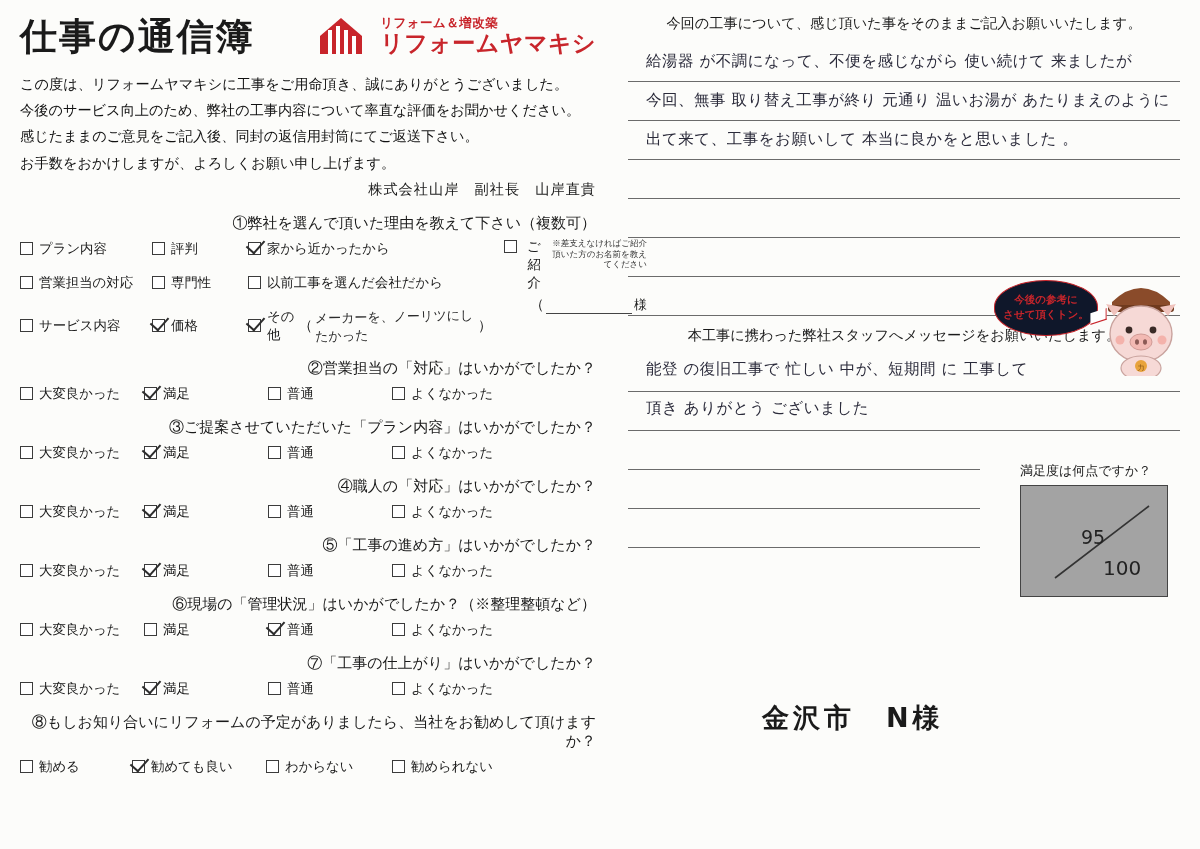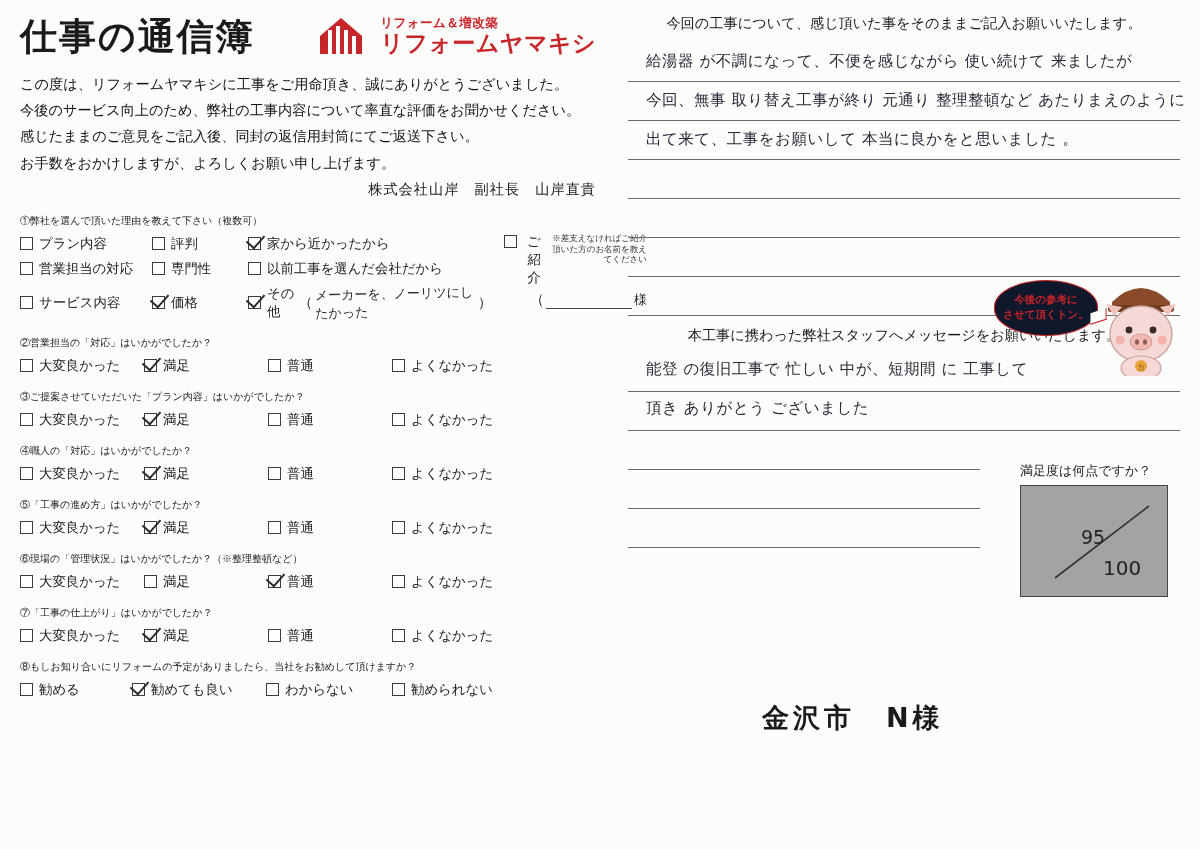--- a/index.html
+++ b/index.html
@@ -32,21 +32,21 @@
   .brand-txt { line-height: 1.15; }
   .brand-sub { font-size: 12.5px; font-weight: 700; color: #c8252b; letter-spacing: .5px; }
   .brand-main { font-size: 23px; font-weight: 700; color: #c8252b; letter-spacing: .5px;
     font-family: "DejaVu Sans", sans-serif; }
 
   .intro { margin-top: 14px; font-size: 14.2px; line-height: 1.85; color: #111; }
   .signature { text-align: right; font-size: 14.2px; margin-top: 4px; letter-spacing: 1px; }
 
   
   .q { margin-top: 15px; }
-  .q-title { font-size: 10px; font-weight: 400; margin-bottom: 7px; }
+  .q-title { font-size: 15px; font-weight: 400; margin-bottom: 7px; text-align: right; }
   .opts { display: flex; flex-wrap: wrap; }
   .opt { display: flex; align-items: center; font-size: 13.4px; margin-right: 6px; }
   .box {
     width: 13px; height: 13px; border: 1.3px solid #3b3b3b; display: inline-block;
     margin-right: 6px; position: relative; background: #fff; flex: none;
   }
   .box.checked::after {
     content: "";
     position: absolute; left: 1px; top: -7px;
     width: 9px; height: 15px;
@@ -54,21 +54,21 @@
     transform: rotate(42deg);
   }
   .row-scale .opt { width: 118px; }
 
   .note-small {
     font-size: 8.5px; line-height: 1.25; color: #333; display: inline-block;
     vertical-align: middle; margin-left: 4px;
   }
 
   
-  .q1grid { display: grid; grid-template-columns: 132px 96px 250px; row-gap: 7px; }
+  .q1grid { display: grid; grid-template-columns: 132px 96px 250px; row-gap: 16px; }
   .q1ref { display: flex; align-items: flex-start; font-size: 13.4px; margin-top: -2px; }
   .q1ref .box { margin-top: 2px; }
   .other-fill {
     font-family: "DejaVu Sans", sans-serif; font-size: 13px; color: #2b2b2b;
     border-bottom: 0; margin-left: 2px;
     transform: rotate(-1.2deg); display: inline-block;
   }
   .paren { font-size: 14px; }
 
   .ref-name-line {
@@ -386,21 +386,21 @@
 
     <div class="lines">
       <div class="line"></div>
       <div class="line"></div>
       <div class="line"></div>
       <div class="line"></div>
       <div class="line"></div>
       <div class="line"></div>
       <div class="line"></div>
       <div class="hw" style="top:8px; left:18px;">給湯器 が不調になって、不便を感じながら 使い続けて 来ましたが</div>
-      <div class="hw" style="top:47px; left:18px;">今回、無事 取り替え工事が終り 元通り 整理整頓など あたりまえのように</div>
+      <div class="hw" style="top:47px; left:18px;">今回、無事 取り替え工事が終り 元通り 温いお湯が あたりまえのように</div>
       <div class="hw" style="top:86px; left:18px;">出て来て、工事をお願いして 本当に良かをと思いました 。</div>
     </div>
 
     <div class="r-head2">本工事に携わった弊社スタッフへメッセージをお願いいたします。</div>
 
     <div class="lines">
       <div class="line"></div>
       <div class="line"></div>
       <div class="line" style="width:352px"></div>
       <div class="line" style="width:352px"></div>

